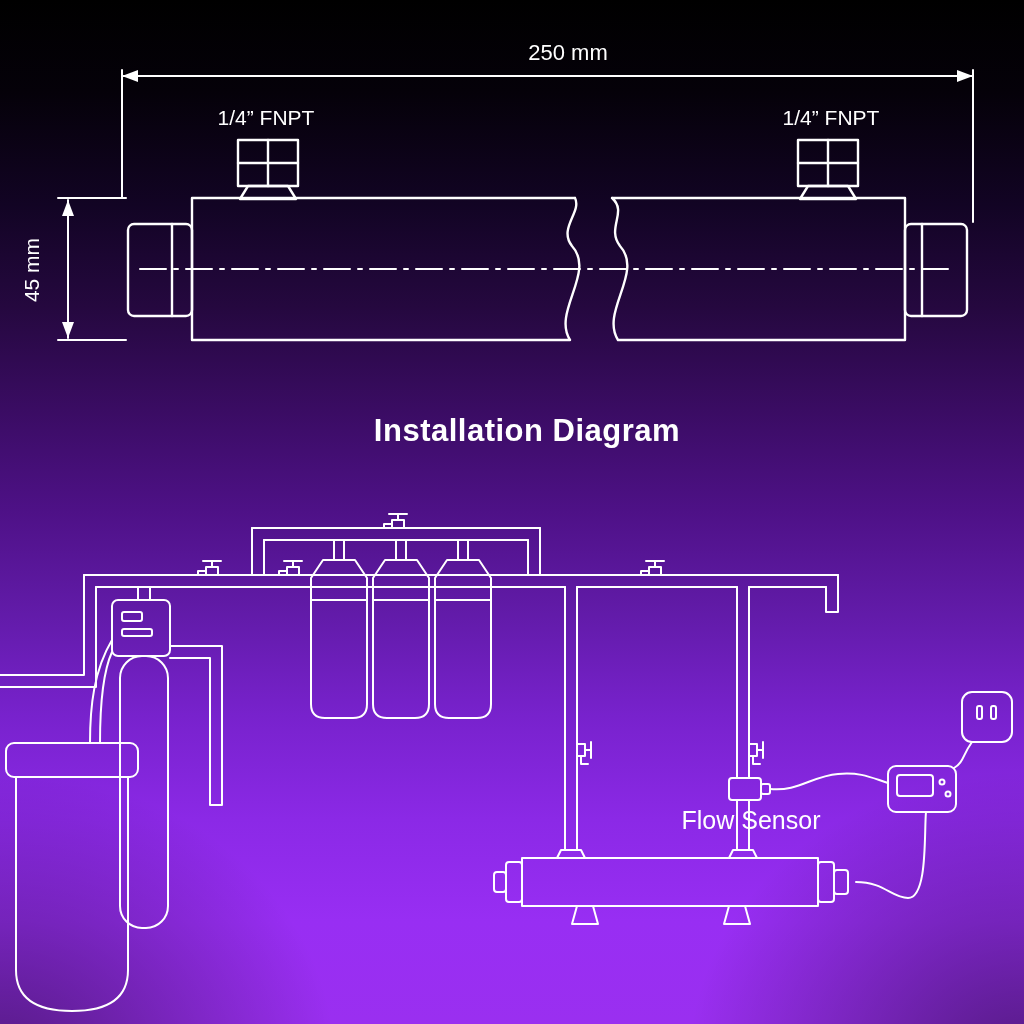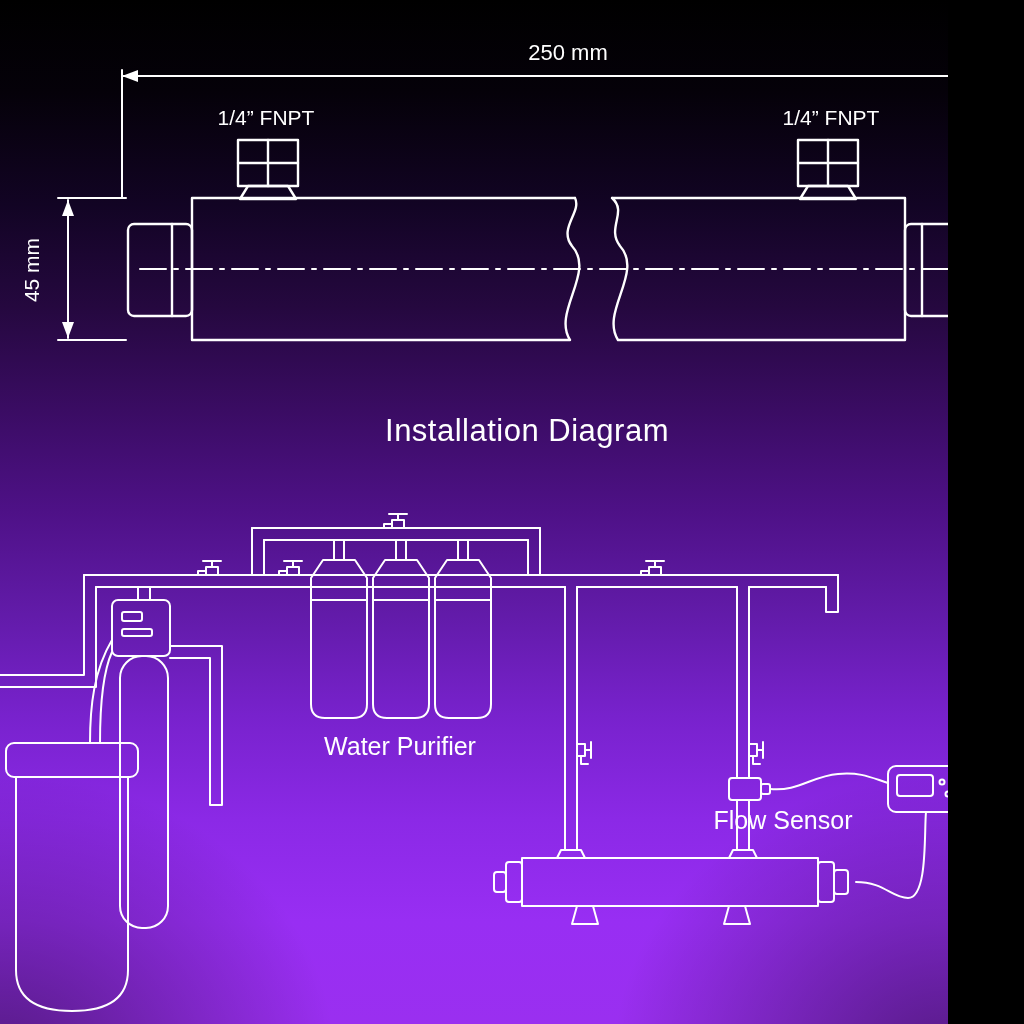--- a/index.html
+++ b/index.html
@@ -1,18 +1,18 @@
 <!DOCTYPE html>
 <html><head>
 <meta charset="utf-8">
 <style>
   html,body{margin:0;padding:0;background:#000;}
   #stage{
     position:relative;
-    width:948px;height:1024px;
+    width:1024px;height:1024px;
     overflow:hidden;
     font-family:"Liberation Sans", sans-serif;
     background-image:
       radial-gradient(480px 420px at 0% 104%, rgba(0,0,0,0.45), rgba(0,0,0,0) 70%),
       radial-gradient(480px 420px at 100% 104%, rgba(0,0,0,0.45), rgba(0,0,0,0) 70%),
       linear-gradient(180deg,
         #000000 0%, #050109 9%, #120424 20%, #25083f 30%,
         #3a0c63 40%, #4e1187 50%, #621ba9 60%, #7822cd 70%,
         #8b29e6 80%, #982ef3 90%, #9a2ff0 100%);
   }
@@ -21,21 +21,21 @@
   .thin{stroke-width:2;}
   .f{fill:#ffffff;stroke:none;}
   .lbl{
     position:absolute;color:#ffffff;white-space:nowrap;
     font-family:"Liberation Sans", sans-serif;
   }
   .dim{font-size:22px;}
   .port{font-size:21px;}
   .rot{transform:translate(-50%,-50%) rotate(-90deg);}
   .ctr{transform:translateX(-50%);}
-  .title{font-size:31px;font-weight:400;letter-spacing:0.5px;}
+  .title{font-size:31px;font-weight:700;letter-spacing:0.5px;}
   .diag{font-size:25px;}
 </style>
 </head>
 <body>
 
 <div id="stage">
 
   <svg style="top:0" width="1024" height="400" viewBox="0 0 1024 400">
 
     <g>
@@ -185,16 +185,15 @@
       <path class="s thin" d="M972,282 C962,296 964,302 954,308"></path>
     </g>
 
     <g>
       <rect class="s thin" x="962" y="232" width="50" height="50" rx="10"></rect>
       <rect class="s thin" x="977" y="246" width="5" height="13" rx="2"></rect>
       <rect class="s thin" x="991" y="246" width="5" height="13" rx="2"></rect>
     </g>
   </svg>
 
-  <div class="lbl diag ctr" style="left:400px;top:732px;">Water Purifier</div>
-  <div class="lbl diag ctr" style="left:751px;top:806px;margin-left:32px;">Flow Sensor</div>
+  <div class="lbl diag ctr" style="left:751px;top:806px;">Flow Sensor</div>
 
 </div>
 
 </body></html>

